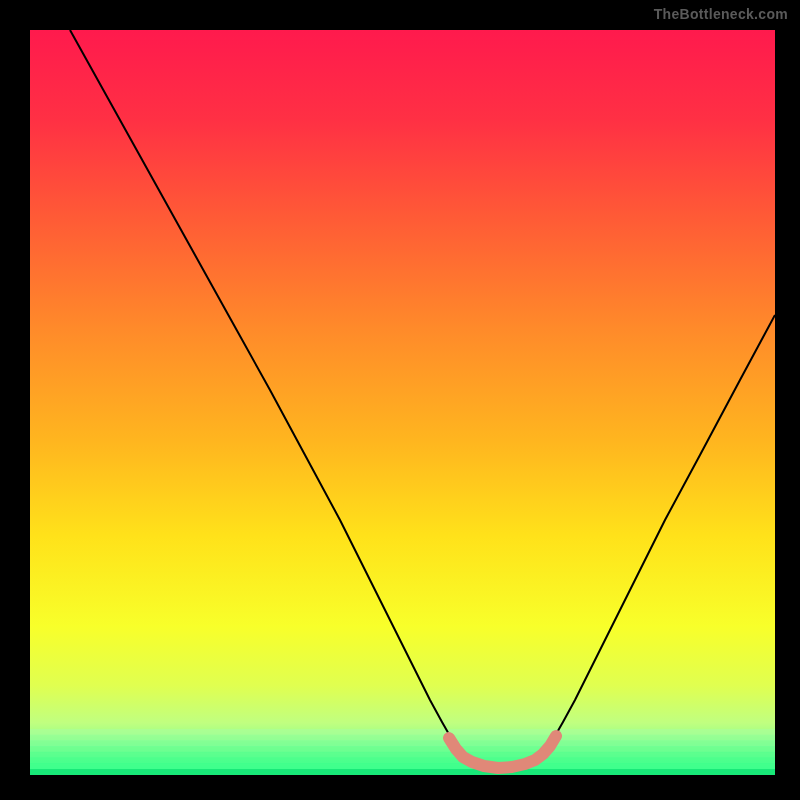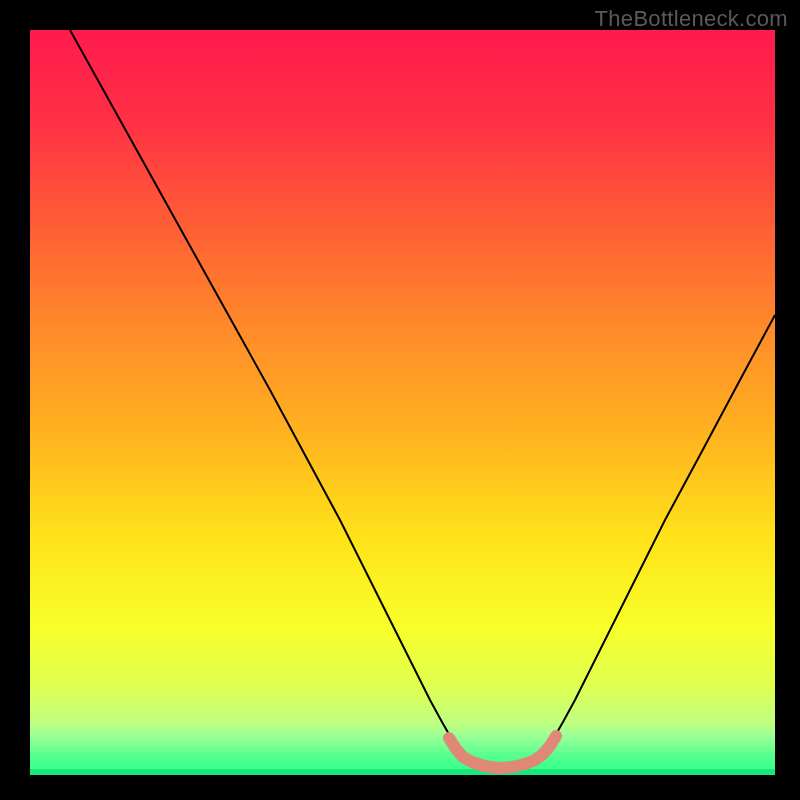--- a/index.html
+++ b/index.html
@@ -15,22 +15,22 @@
     position: relative;
     width: 800px;
     height: 800px;
     background: #000000;
   }
   .watermark {
     position: absolute;
     top: 6px;
     right: 12px;
     color: #5a5a5a;
-    font-size: 22px;
-    font-weight: 400;
+    font-size: 14px;
+    font-weight: 700;
     letter-spacing: 0.3px;
     user-select: none;
     z-index: 10;
     margin-left: 10px;
   }
   svg.plot {
     position: absolute;
     top: 0;
     left: 0;
     width: 800px;

